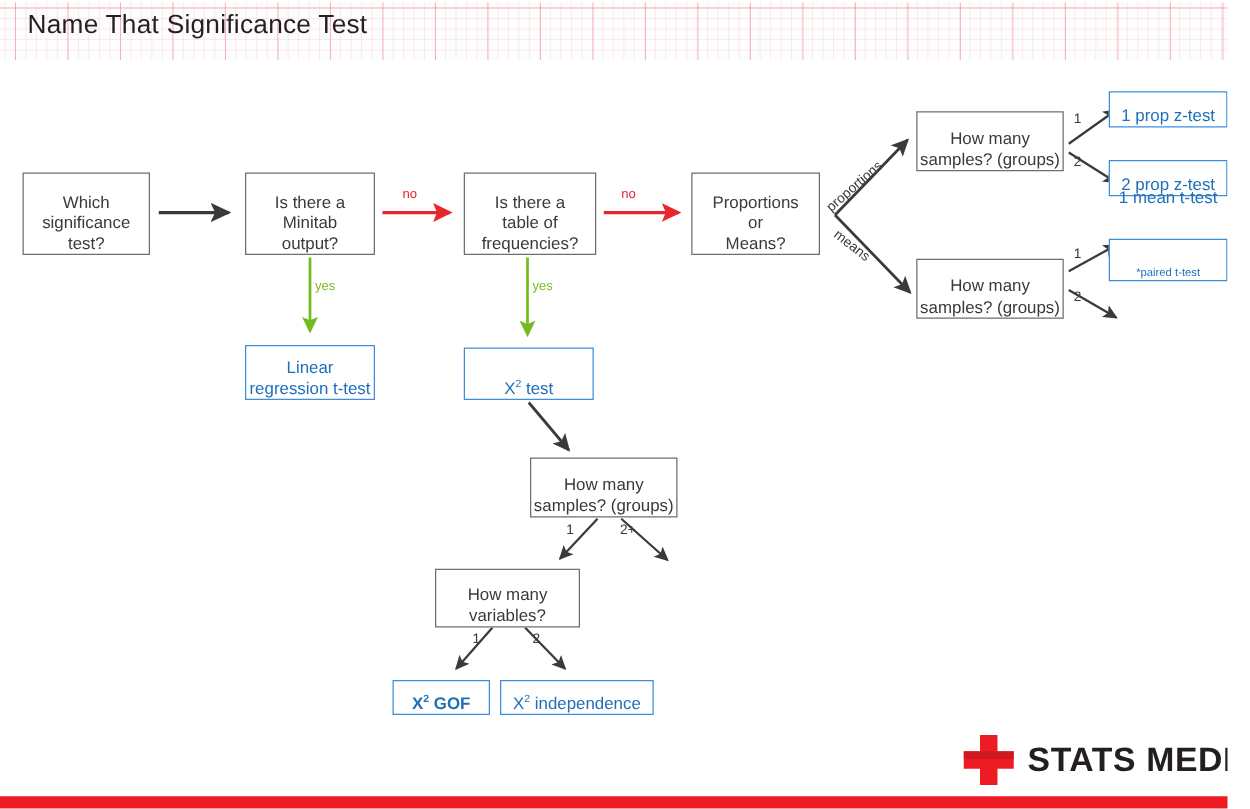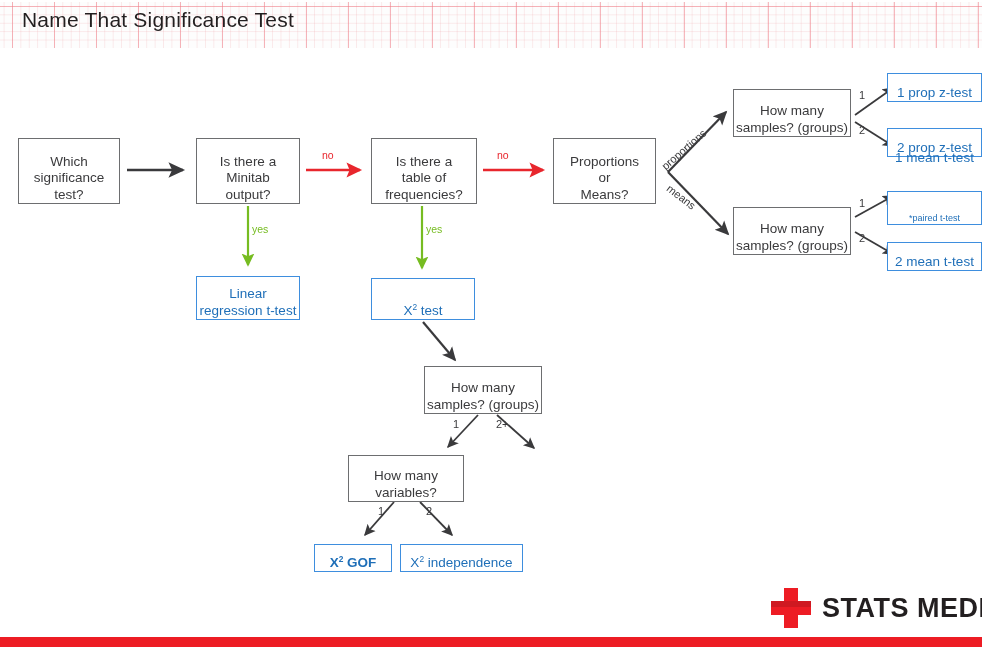--- a/index.html
+++ b/index.html
@@ -275,23 +275,20 @@
   <div class="node q" style="left:733px; top:207px; width:118px; height:48px;">
     <span class="line">How many</span>
     <span class="line">samples? (groups)</span>
   </div>
 
   <div class="node ans" style="left:887px; top:191px; width:95px; height:34px;gap:46px;">
     <span class="line">1 mean t-test</span>
     <span class="sub">*paired t-test</span>
   </div>
 
-  <div class="node ans" style="left:887px; top:242px; width:95px; height:29px;">
-    <span class="line">2 mean t-test</span>
-  </div>
 
   <div class="node q" style="left:424px; top:366px; width:118px; height:48px;">
     <span class="line">How many</span>
     <span class="line">samples? (groups)</span>
   </div>
 
 
   <div class="node q" style="left:348px; top:455px; width:116px; height:47px;">
     <span class="line">How many</span>
     <span class="line">variables?</span>

